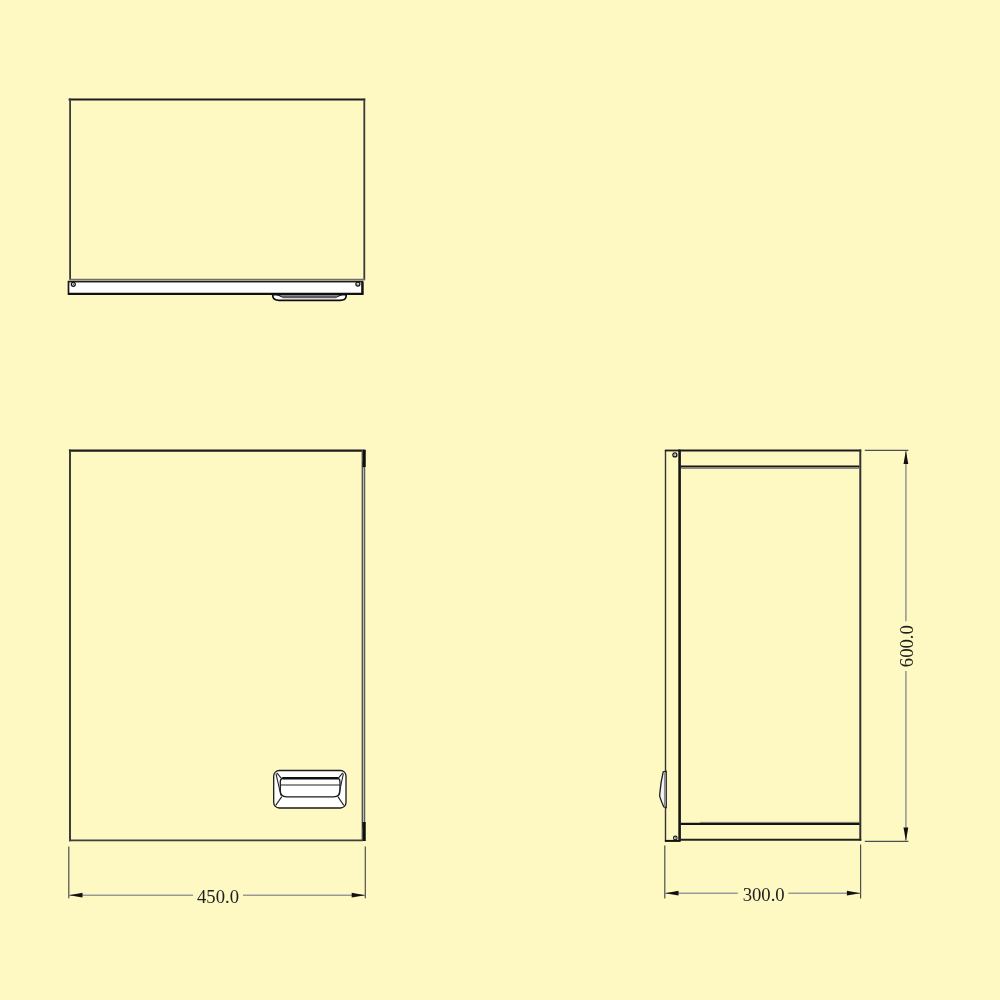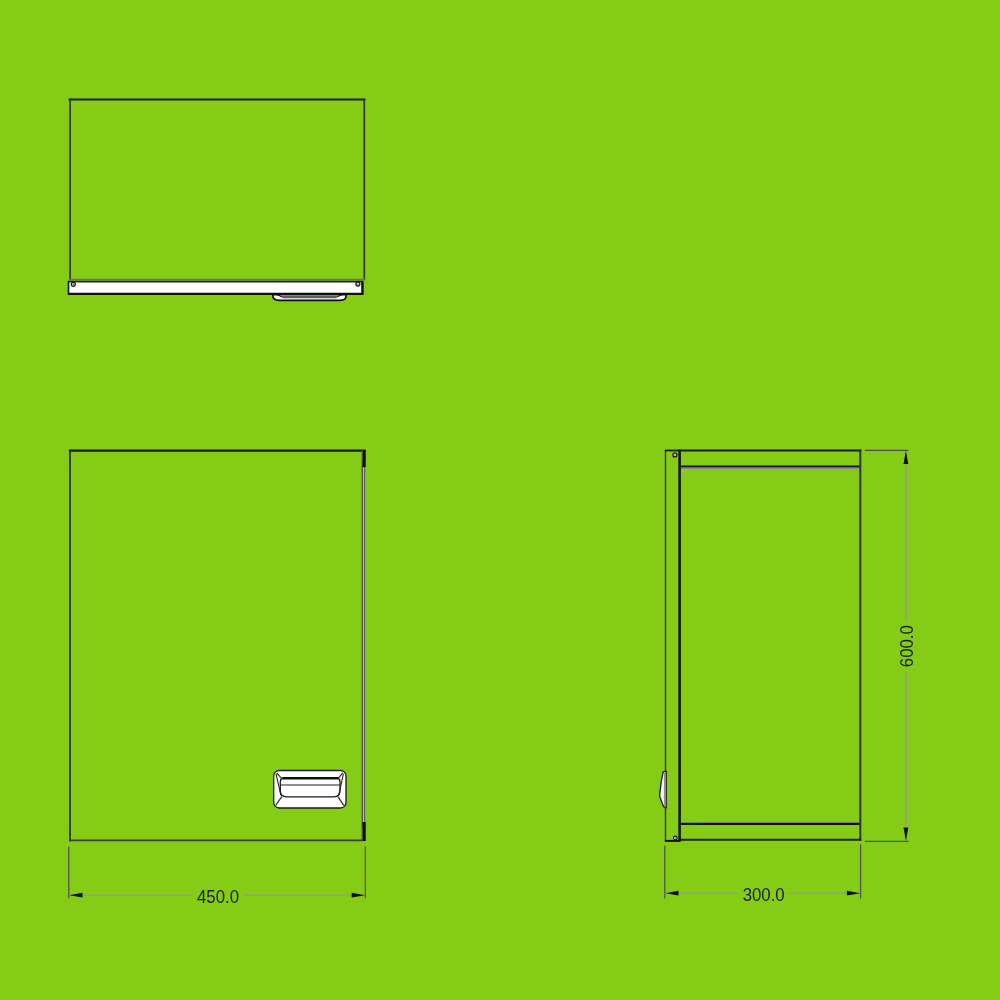--- a/index.html
+++ b/index.html
@@ -1,17 +1,17 @@
 <!DOCTYPE html>
 <html><head>
 <meta charset="utf-8">
 <style>
   html,body{margin:0;padding:0;background:#ffffff;}
-  #page{position:relative;width:1000px;height:1000px;background:#84cc16;overflow:hidden;
-        font-family:Liberation Sans, sans-serif;}
+  #page{position:relative;width:1000px;height:1000px;background:#fef9c3;overflow:hidden;
+        font-family:Liberation Serif, serif;}
   svg{position:absolute;left:0;top:0;}
 </style>
 </head>
 <body>
 <div id="page">
 <svg width="1000" height="1000" viewBox="0 0 1000 1000" fill="none">
 
   <g>
 
     <line x1="68.6" y1="99.5" x2="365.3" y2="99.5" stroke="#1e1e1e" stroke-width="2.2"></line>

